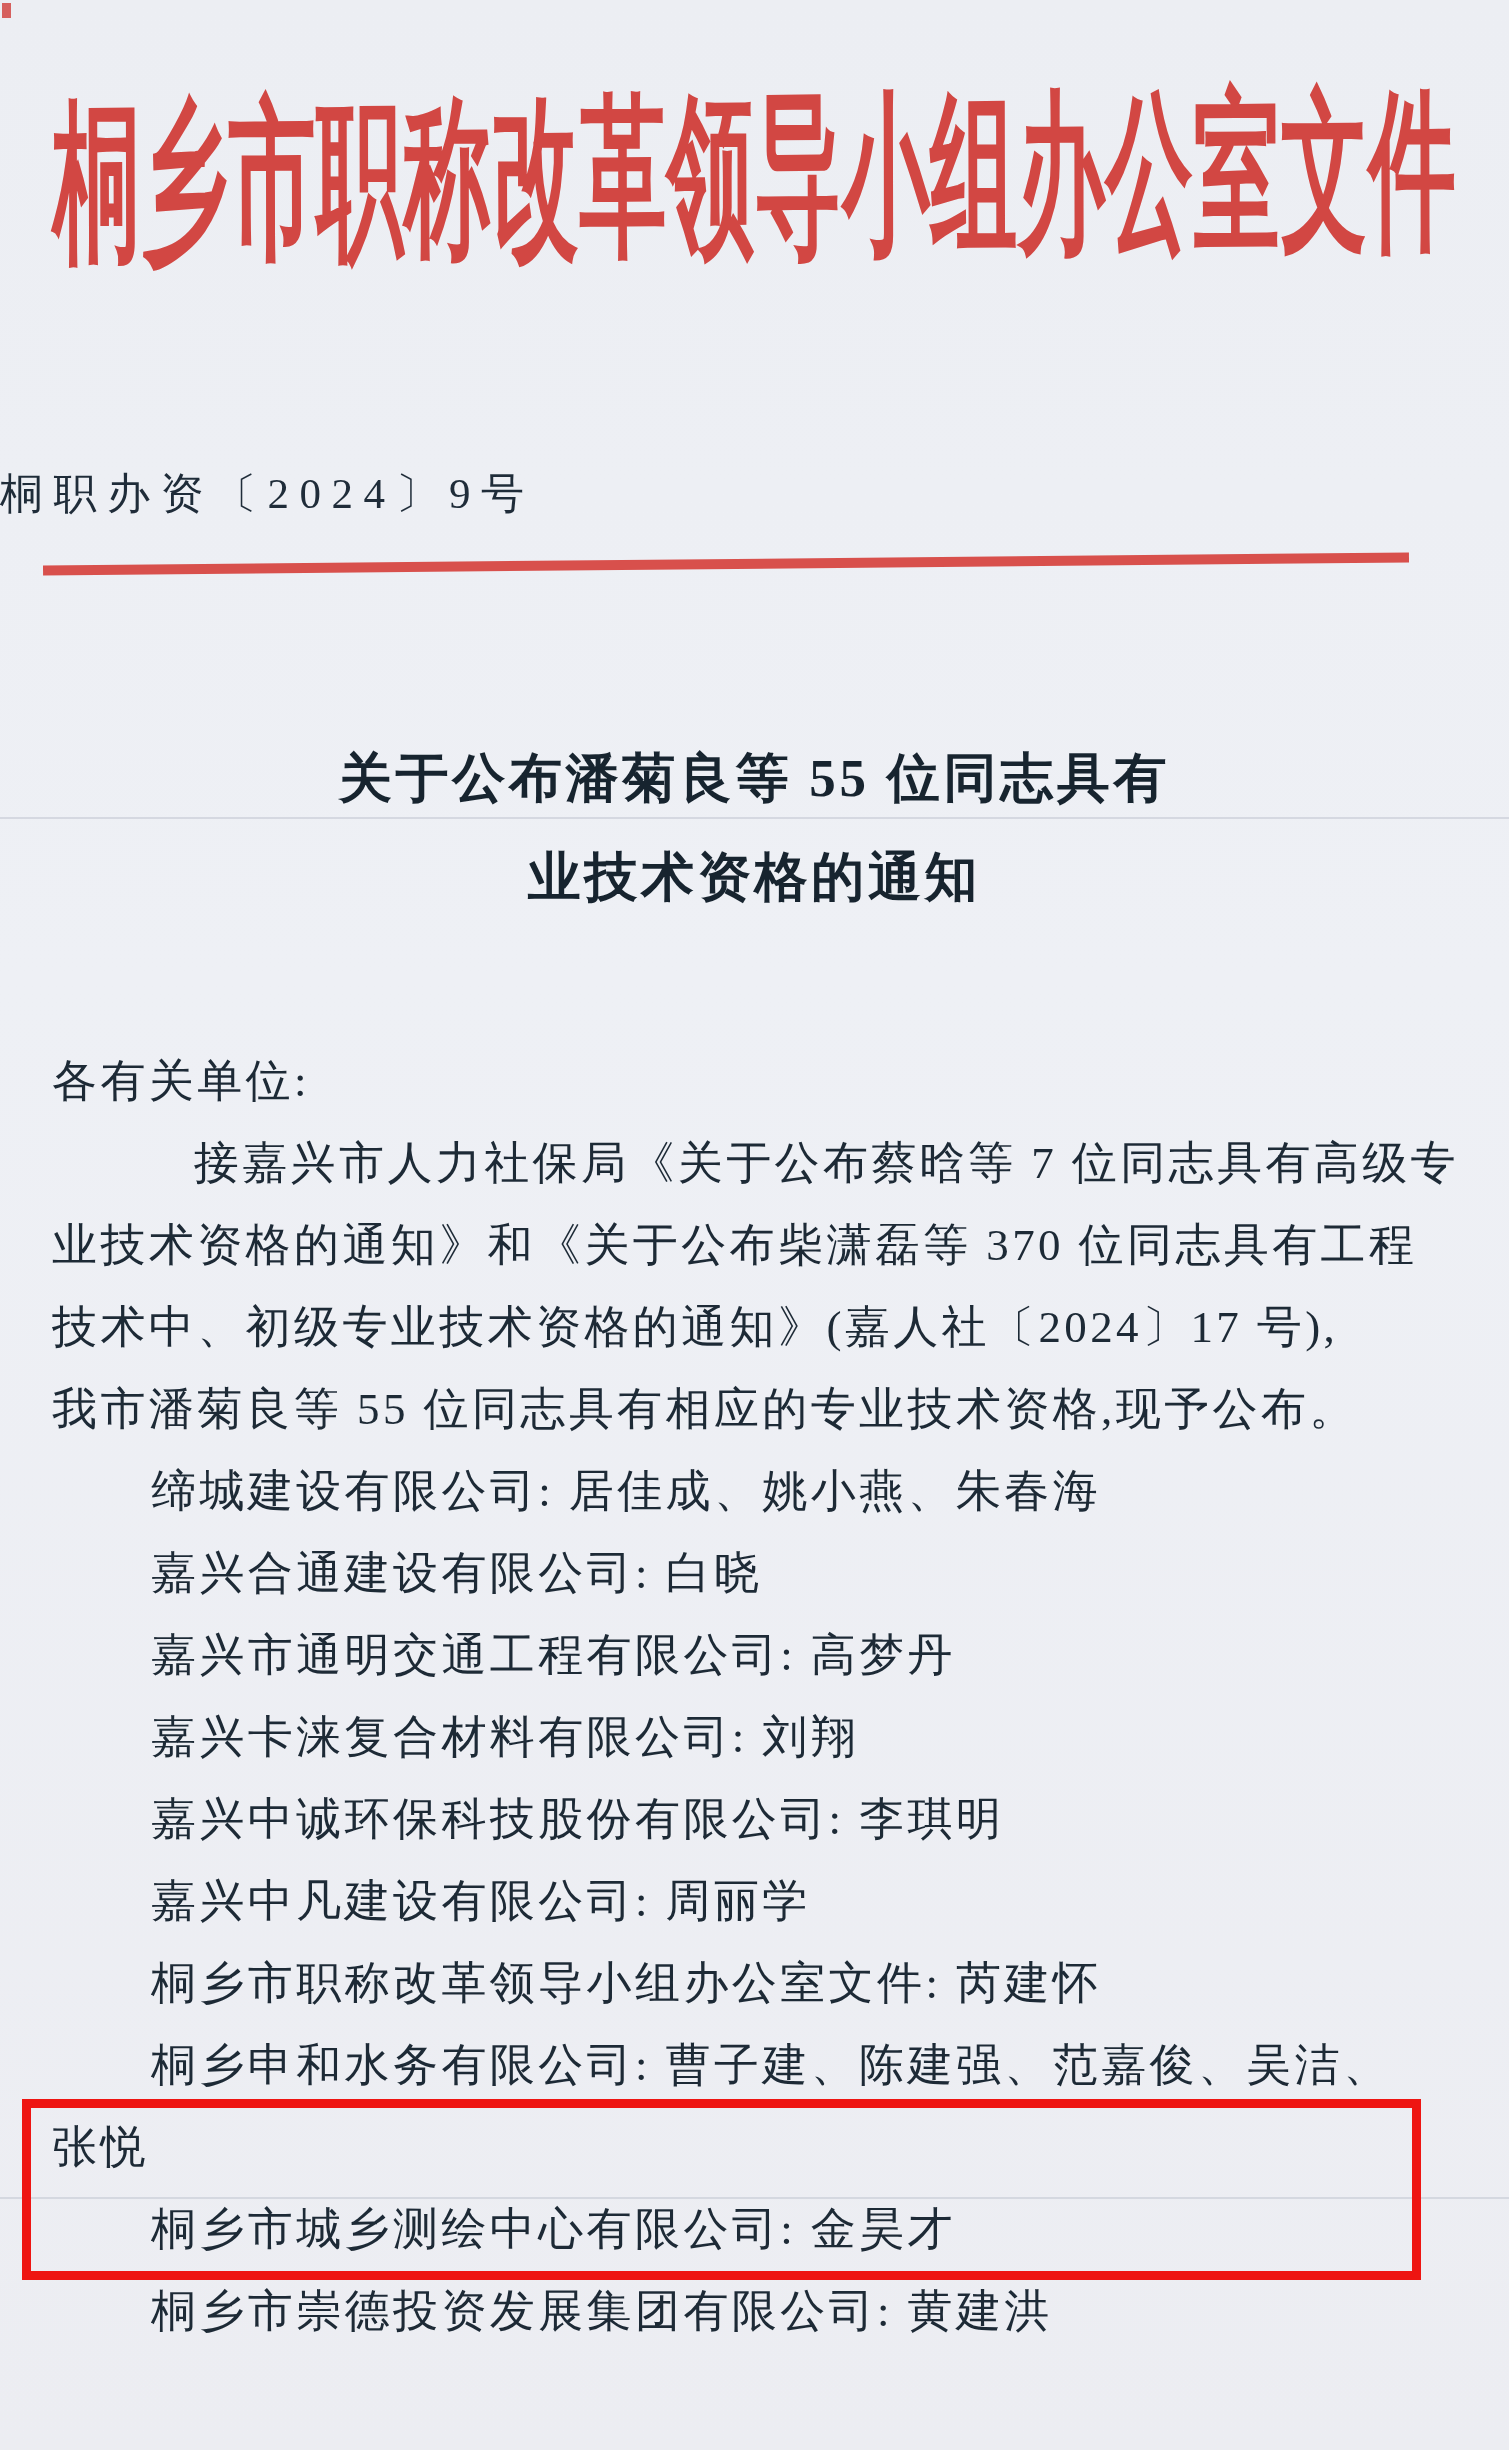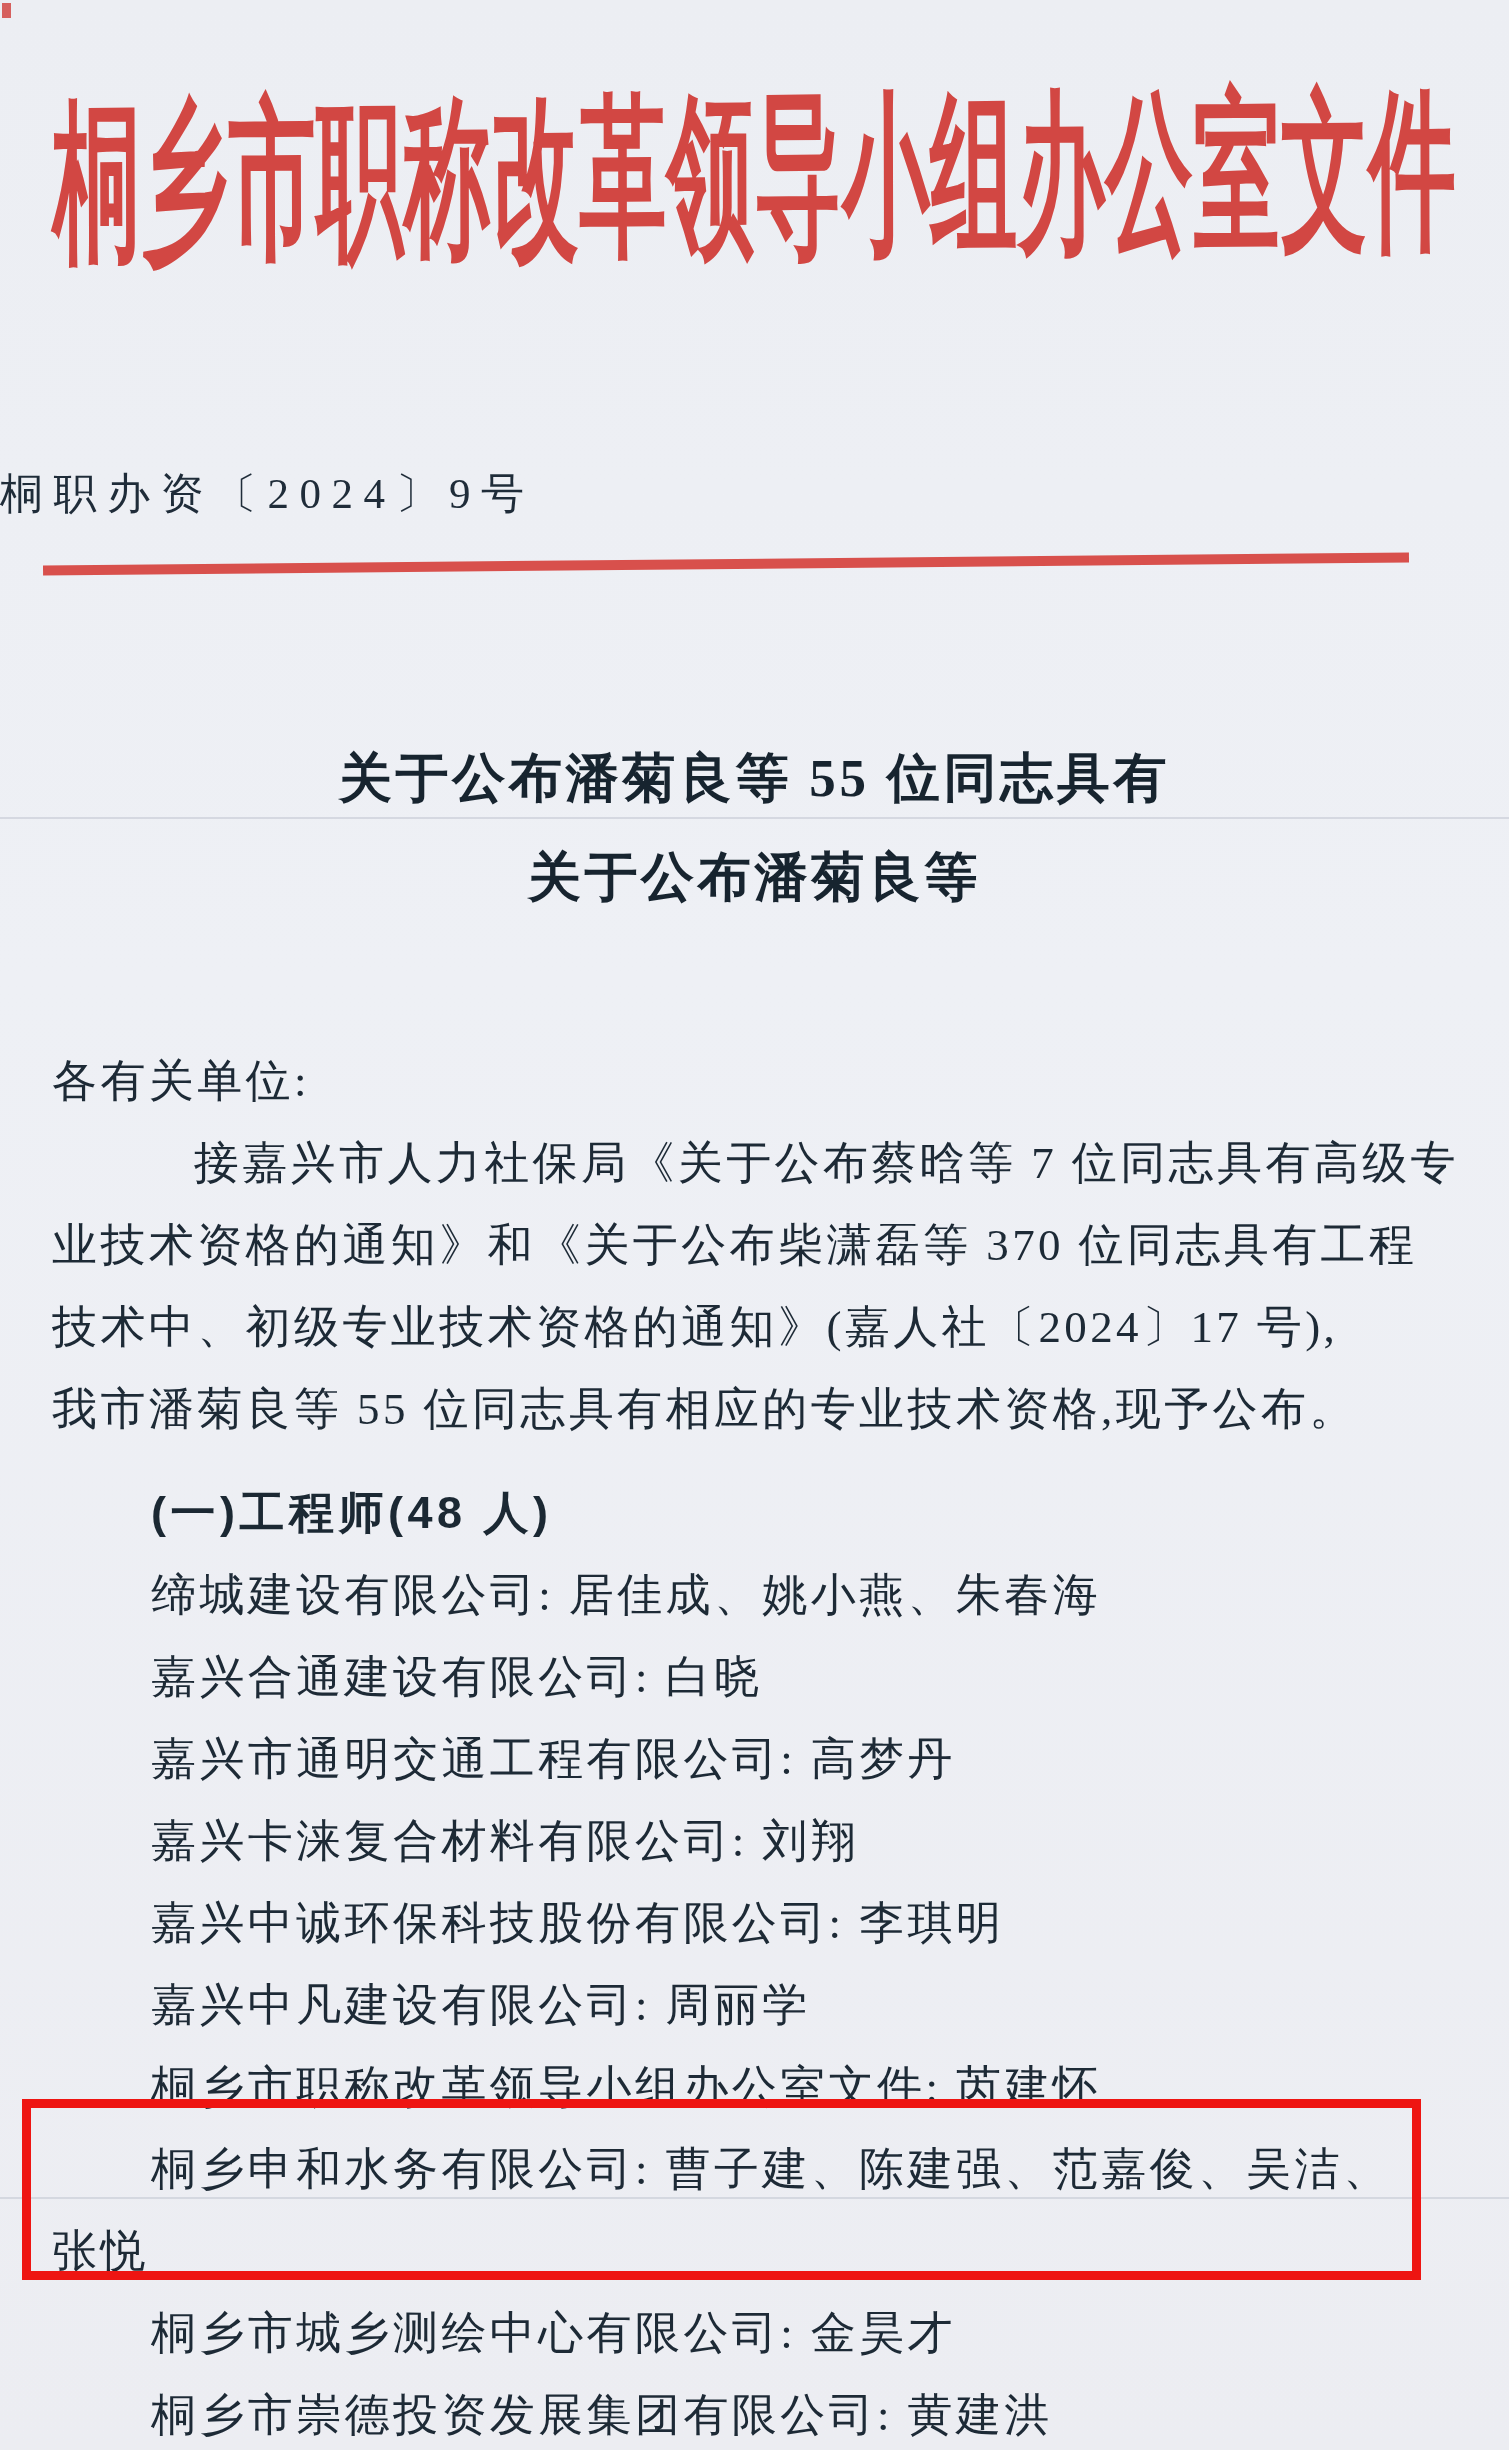--- a/index.html
+++ b/index.html
@@ -79,33 +79,32 @@
   <div class="corner-mark"></div>
 
   <div class="agency-title" style="color: rgb(210, 71, 67);">桐乡市职称改革领导小组办公室文件</div>
 
   <div class="doc-number">桐职办资〔2024〕9号</div>
 
   <div class="red-rule" style="background: rgb(216, 80, 76);"></div>
 
   <div class="doc-title">
     <div>关于公布潘菊良等 55 位同志具有</div>
-    <div>关于公布潘菊良等</div>
+    <div>业技术资格的通知</div>
   </div>
 
   <div class="artifact-line a1"></div>
   <div class="artifact-line a2"></div>
 
   <div class="body" id="body-lines">
       <div class="line salutation">各有关单位:</div>
       <div class="line para-start">接嘉兴市人力社保局《关于公布蔡晗等 7 位同志具有高级专</div>
       <div class="line wrap">业技术资格的通知》和《关于公布柴潇磊等 370 位同志具有工程</div>
       <div class="line wrap">技术中、初级专业技术资格的通知》(嘉人社〔2024〕17 号),</div>
       <div class="line wrap">我市潘菊良等 55 位同志具有相应的专业技术资格,现予公布。</div>
-      <div class="line heading">(一)工程师(48 人)</div>
       <div class="line entry">缔城建设有限公司: 居佳成、姚小燕、朱春海</div>
       <div class="line entry">嘉兴合通建设有限公司: 白晓</div>
       <div class="line entry">嘉兴市通明交通工程有限公司: 高梦丹</div>
       <div class="line entry">嘉兴卡涞复合材料有限公司: 刘翔</div>
       <div class="line entry">嘉兴中诚环保科技股份有限公司: 李琪明</div>
       <div class="line entry">嘉兴中凡建设有限公司: 周丽学</div>
       <div class="line entry">桐乡市职称改革领导小组办公室文件: 芮建怀</div>
       <div class="line entry">桐乡申和水务有限公司: 曹子建、陈建强、范嘉俊、吴洁、</div>
       <div class="line wrap">张悦</div>
       <div class="line entry">桐乡市城乡测绘中心有限公司: 金昊才</div>

